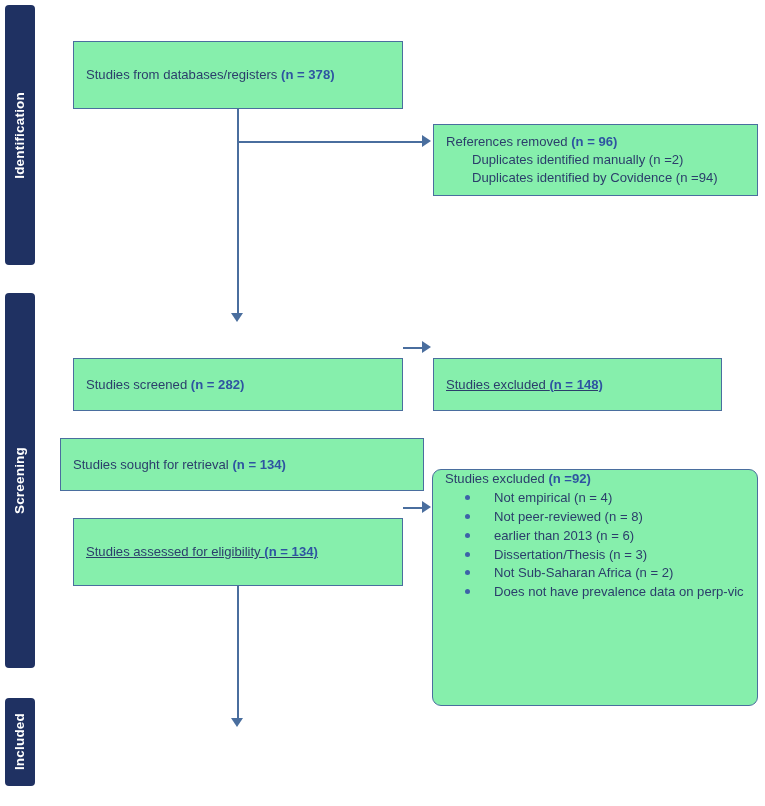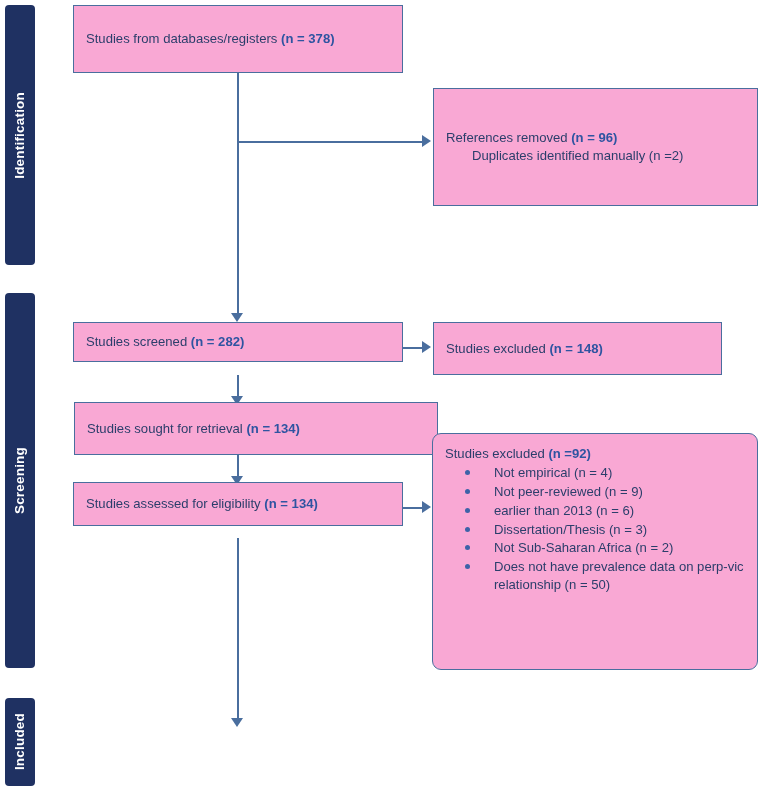--- a/index.html
+++ b/index.html
@@ -38,28 +38,29 @@
     transform: rotate(180deg);
     white-space: nowrap;
     line-height: 1;
   }
 
   
   .flow-box {
     position: absolute;
     box-sizing: border-box;
     border: 1.6px solid #4A6E9E;
-    background: #f9a8d4;
+    background: #86efac;
     color: #2B3E6B;
     font-size: 13.1px;
     line-height: 1.36;
     padding: 0 12px;
     display: flex;
     flex-direction: column;
     justify-content: center;
+    margin-top: 36px;
   }
   .flow-box.rounded { border-radius: 9px; }
 
   .box-line { white-space: nowrap; }
   .count {
     font-weight: bold;
     color: #2E54A1;
   }
 
   
@@ -154,66 +155,66 @@
   <div class="hline" style="left:403px; top:507px; width:21px;"></div>
   <div class="arrow-right" style="left:422px; top:501px;"></div>
 
   <div class="vline" style="left:237px; top:538px; height:184px;"></div>
   <div class="arrow-down" style="left:231px; top:718px;"></div>
 
   <div class="flow-box" style="left:73px; top:5px; width:330px; height:68px;">
     <div class="box-line"><span>Studies from databases/registers </span><span class="count">(n = 378)</span></div>
   </div>
 
-  <div class="flow-box" style="left:433px; top:88px; width:325px; height:118px;">
+  <div class="flow-box" style="left:433px; top:88px; width:325px; height:72px;">
     <div class="box-line"><span>References removed </span><span class="count">(n = 96)</span></div>
     <div class="sub-line">Duplicates identified manually (n =2)</div>
-  </div>
-
-  <div class="flow-box" style="left:73px; top:322px; width:330px; height:40px;">
+    <div class="sub-line">Duplicates identified by Covidence (n =94)</div>
+  </div>
+
+  <div class="flow-box" style="left:73px; top:322px; width:330px; height:53px;">
     <div class="box-line"><span>Studies screened </span><span class="count">(n = 282)</span></div>
   </div>
 
-  <div class="flow-box" style="left:433px; top:322px; width:289px; height:53px;">
+  <div class="flow-box" style="left:433px; top:322px; width:289px; height:53px;text-decoration:underline;">
     <div class="box-line"><span>Studies excluded </span><span class="count">(n = 148)</span></div>
   </div>
 
-  <div class="flow-box" style="left:74px; top:402px; width:364px; height:53px;">
+  <div class="flow-box" style="left:60px; top:402px; width:364px; height:53px;">
     <div class="box-line"><span>Studies sought for retrieval </span><span class="count">(n = 134)</span></div>
   </div>
 
-  <div class="flow-box" style="left:73px; top:482px; width:330px; height:44px;">
+  <div class="flow-box" style="left:73px; top:482px; width:330px; height:68px;text-decoration:underline;">
     <div class="box-line"><span>Studies assessed for eligibility </span><span class="count">(n = 134)</span></div>
   </div>
 
-  <div class="flow-box rounded" style="left:432px; top:433px; width:326px; height:237px; justify-content:flex-start; padding-top:11px;">
+  <div class="flow-box rounded" style="left:432px; top:433px; width:326px; height:237px; justify-content:flex-start; padding-top:0;">
     <div class="box-line"><span>Studies excluded </span><span class="count">(n =92)</span></div>
     <ul class="reason-list" id="reason-list">
         <li>
           <span class="bullet-dot"></span>
           <div>Not empirical (n = 4)</div>
         </li>
         <li>
           <span class="bullet-dot"></span>
-          <div>Not peer-reviewed (n = 9)</div>
+          <div>Not peer-reviewed (n = 8)</div>
         </li>
         <li>
           <span class="bullet-dot"></span>
           <div>earlier than 2013 (n = 6)</div>
         </li>
         <li>
           <span class="bullet-dot"></span>
           <div>Dissertation/Thesis (n = 3)</div>
         </li>
         <li>
           <span class="bullet-dot"></span>
           <div>Not Sub-Saharan Africa (n = 2)</div>
         </li>
         <li>
           <span class="bullet-dot"></span>
           <div>Does not have prevalence data on perp-vic</div>
-          <div>relationship (n = 50)</div>
         </li>
       </ul>
   </div>
 
 
 </div>
 
 </body></html>

